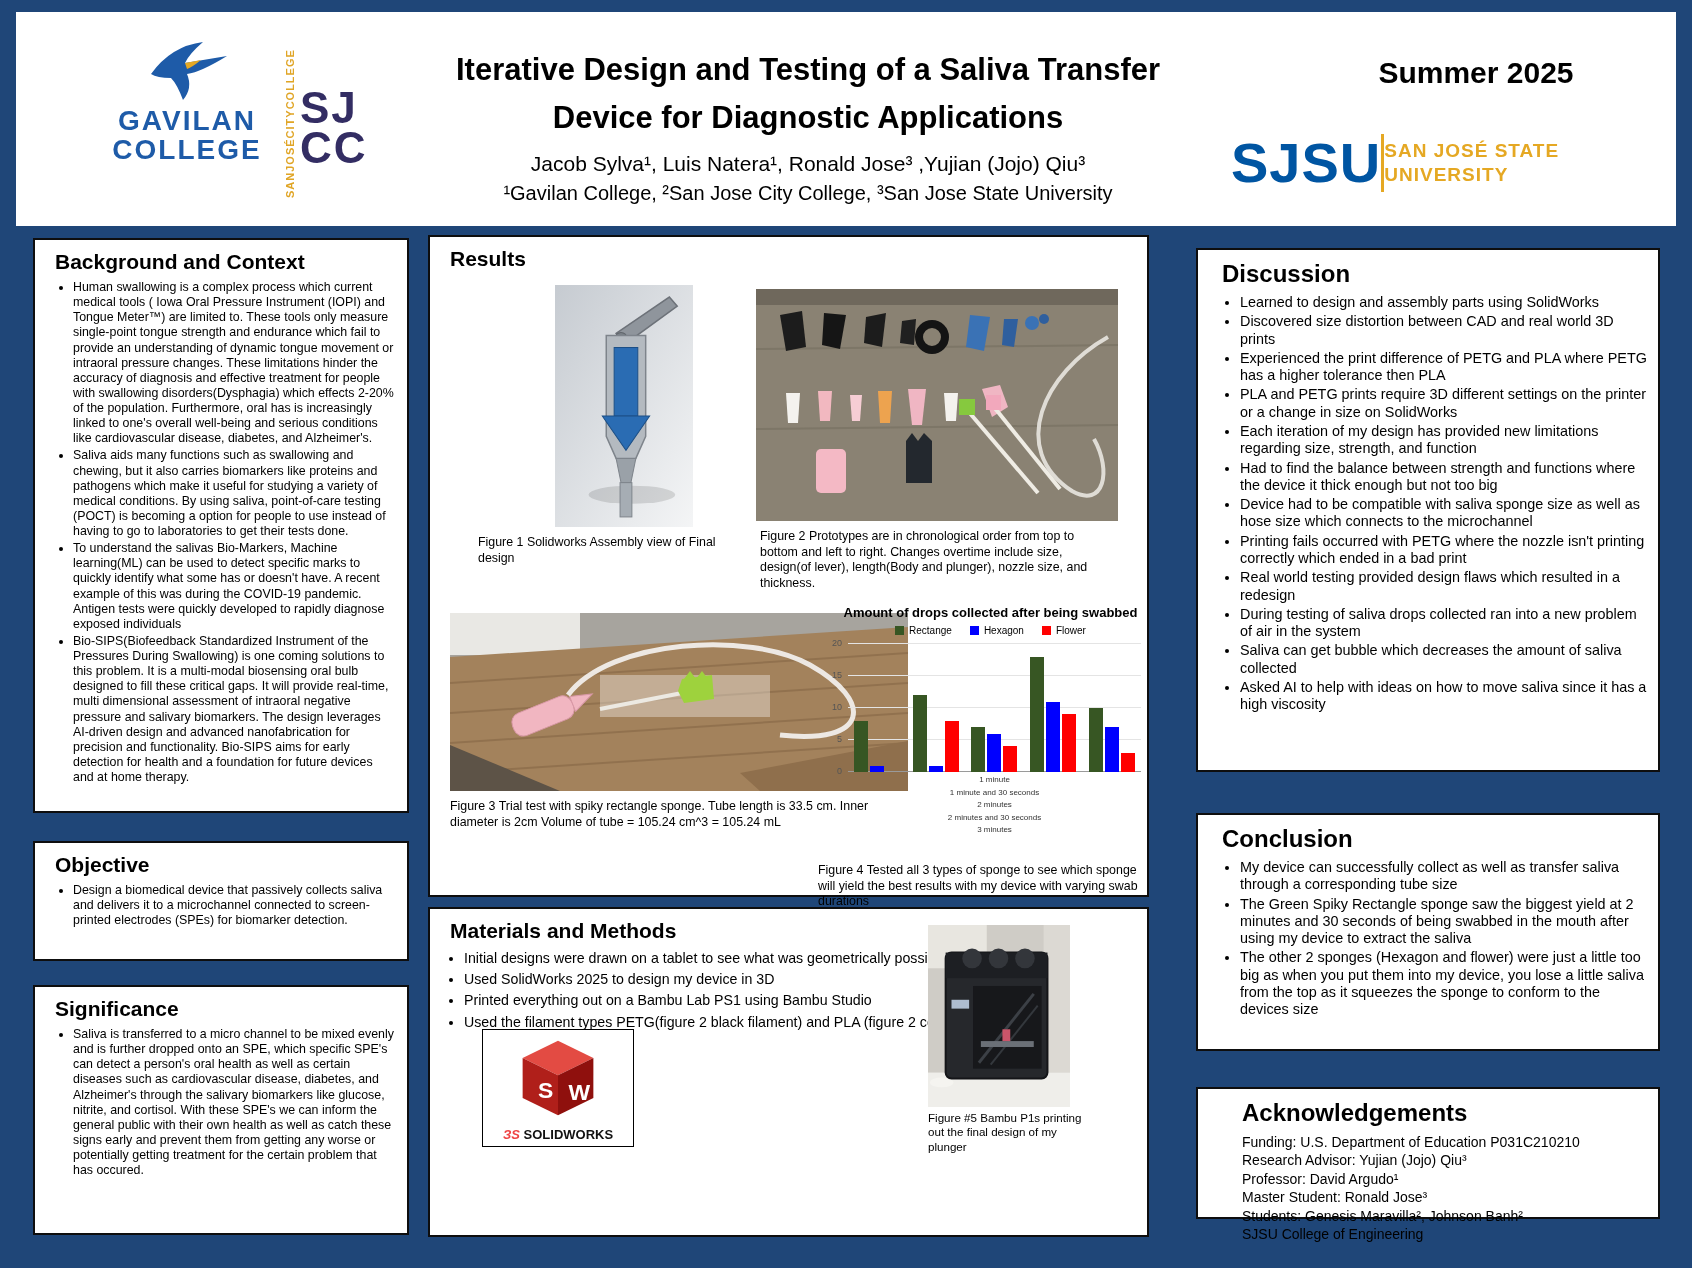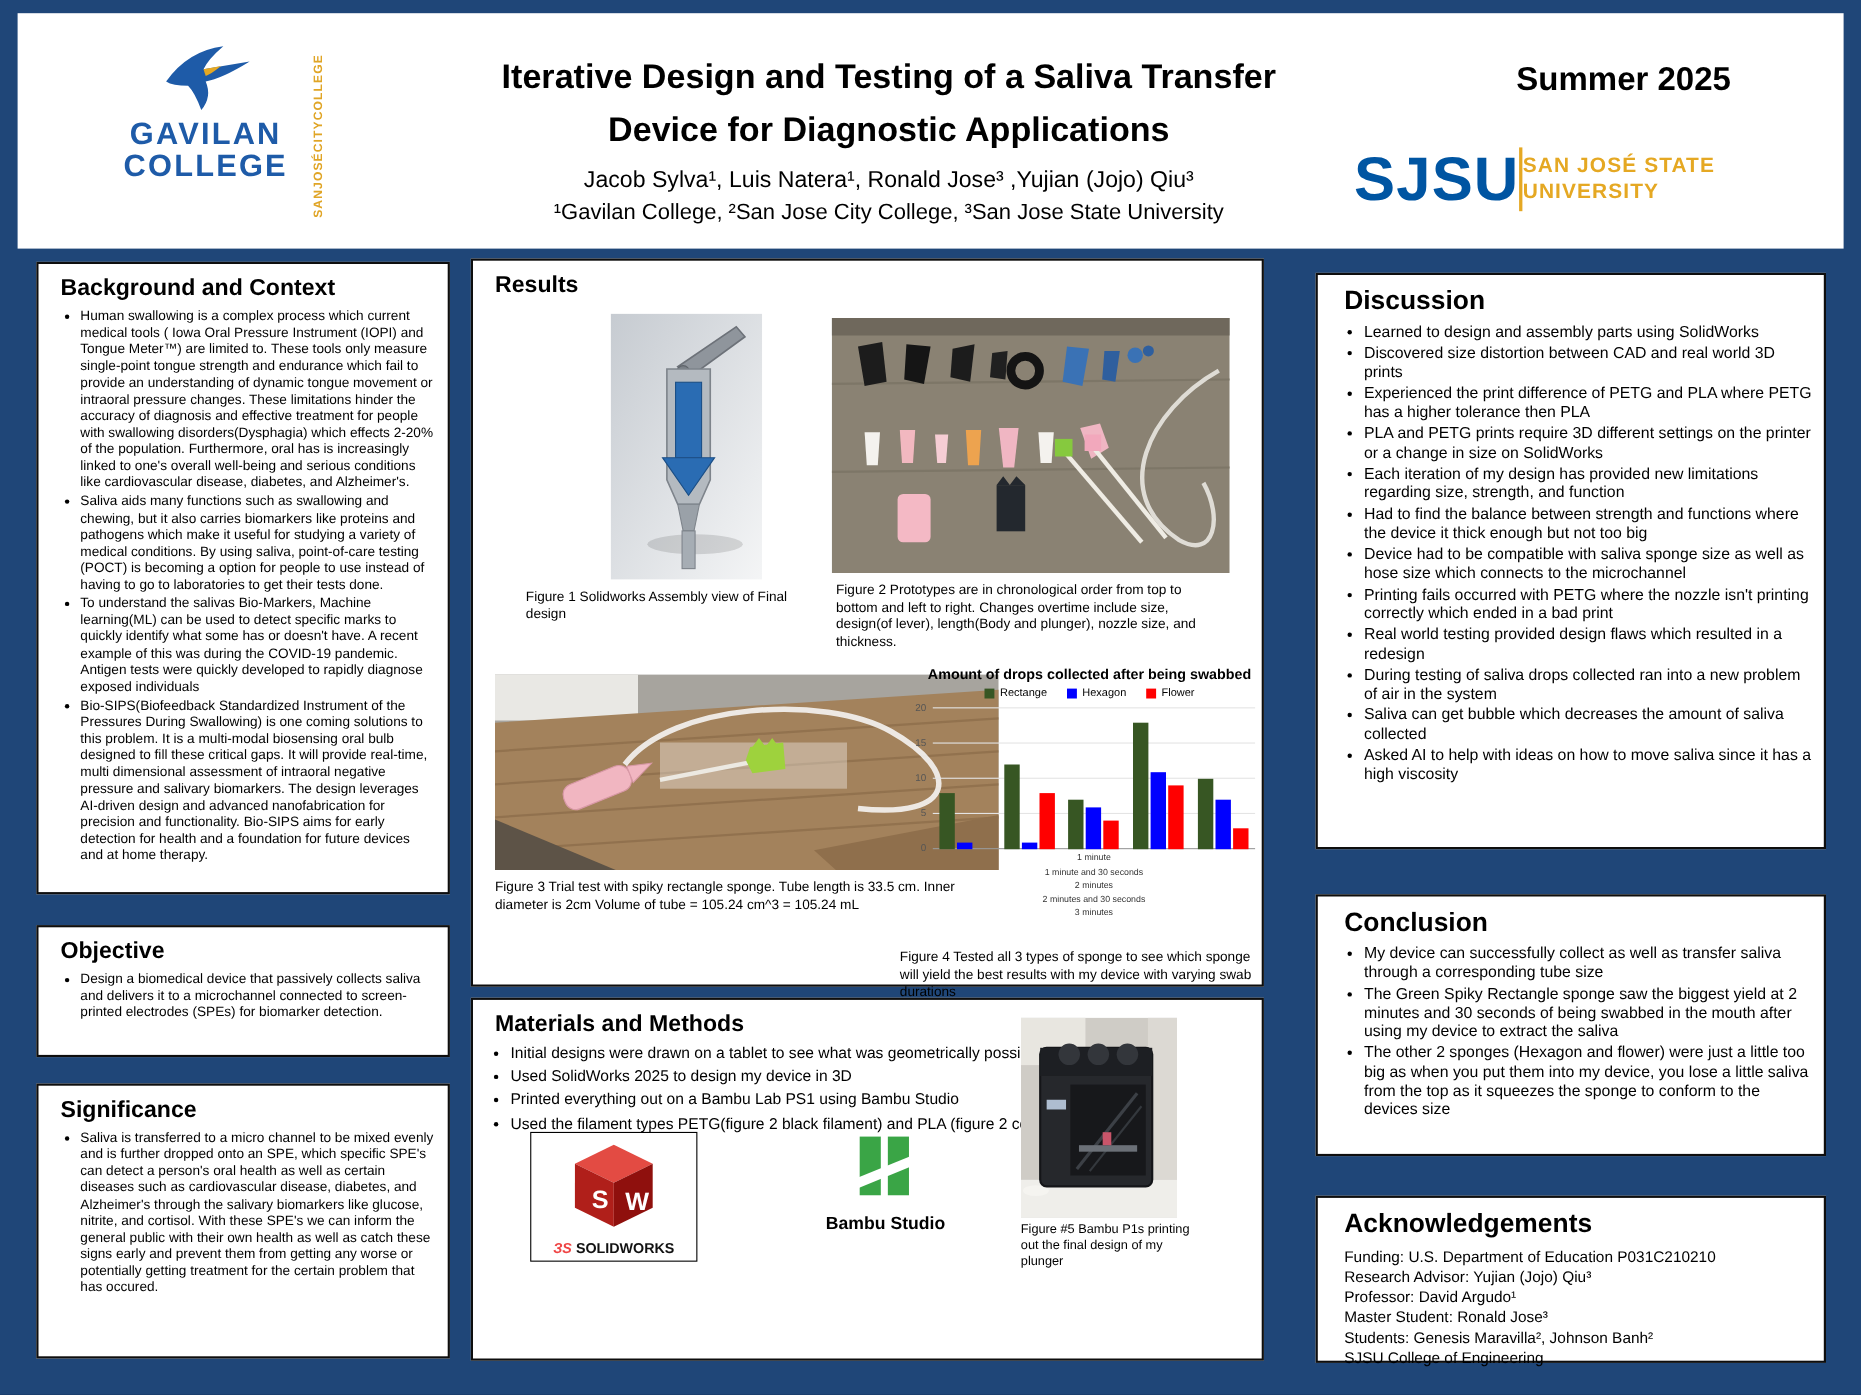--- a/index.html
+++ b/index.html
@@ -43,21 +43,21 @@
   .significance-panel { left:33px; top:985px; width:376px; height:250px; }
 
   
   .results-panel   { left:428px; top:235px; width:721px; height:662px; }
   .materials-panel { left:428px; top:907px; width:721px; height:330px; }
   .materials-panel ul.bullets { font-size:14.2px; line-height:1.35; padding-left:34px; }
 
   
   .discussion-panel { left:1196px; top:248px; width:464px; height:524px; }
   .conclusion-panel { left:1196px; top:813px; width:464px; height:238px; }
-  .ack-panel        { left:1196px; top:1087px; width:464px; height:152px; }
+  .ack-panel        { left:1196px; top:1087px; width:464px; height:132px;padding-left:20px; }
   .discussion-panel .section-title, .conclusion-panel .section-title, .ack-panel .section-title { font-size:24px; margin-left:24px; }
   .discussion-panel ul.bullets, .conclusion-panel ul.bullets { font-size:14.4px; line-height:1.2; padding-left:42px; margin-right:8px; }
   .ack-lines { list-style:none; padding-left:24px; font-size:14px; line-height:1.32; }
 
   
   .fig-img { position:absolute; overflow:hidden; }
   .fig-img svg { display:block; width:100%; height:100%; }
   .fig-cap { position:absolute; font-size:12.4px; line-height:1.25; }
 
   .fig1-img { left:125px; top:48px; width:138px; height:242px; }
@@ -105,20 +105,24 @@
       <svg width="92" height="64" viewBox="0 0 92 64">
         <path d="M10 36 Q30 8 62 4 Q48 16 44 25 L86 18 Q60 34 46 36 Q52 50 42 62 Q36 46 30 40 Q16 40 10 36 Z" fill="#1e5ba8"></path>
         <path d="M44 25 L60 22 Q50 30 46 31 Z" fill="#e5a823"></path>
       </svg>
       <div class="gav-text">GAVILAN</div>
       <div class="gav-text">COLLEGE</div>
     </div>
 
     <div class="logo-sjcc">
       <div class="sjcc-vert">SANJOSÉCITYCOLLEGE</div>
+      <div class="sjcc-letters">
+        <div>SJ</div>
+        <div>CC</div>
+      </div>
     </div>
 
     <div class="title-block">
       <div class="poster-title">Iterative Design and Testing of a Saliva Transfer</div>
       <div class="poster-title">Device for Diagnostic Applications</div>
       <div class="poster-authors">Jacob Sylva¹, Luis Natera¹, Ronald Jose³ ,Yujian (Jojo) Qiu³</div>
       <div class="poster-affils">¹Gavilan College, ²San Jose City College,  ³San Jose State University</div>
     </div>
 
     <div class="term">Summer 2025</div>
@@ -328,28 +332,20 @@
         <polygon points="82,24 45,42 45,84 82,66" fill="#8f100d"></polygon>
         <text x="24" y="66" font-size="24" font-weight="bold" fill="#fff" font-family="Liberation Sans, sans-serif">S</text>
         <text x="56" y="68" font-size="24" font-weight="bold" fill="#fff" font-family="Liberation Sans, sans-serif">W</text>
       </svg>
       <div class="sw-brand">
         <span class="sw-mark">ЗS</span>
         <span class="sw-name">SOLIDWORKS</span>
       </div>
     </div>
 
-    <div class="bambu-box">
-      <svg width="64" height="60" viewBox="0 0 60 56">
-        <rect x="8" y="2" width="18" height="50" fill="#3aa546"></rect>
-        <rect x="32" y="2" width="18" height="50" fill="#3aa546"></rect>
-        <polygon points="4,38 58,16 58,25 4,47" fill="#ffffff"></polygon>
-      </svg>
-      <div class="bambu-name">Bambu Studio</div>
-    </div>
 
     <div class="fig-img fig5-img">
       <svg viewBox="0 0 145 185" preserveAspectRatio="none">
         <rect width="145" height="185" fill="#cfccc6"></rect>
         <rect x="0" y="0" width="60" height="44" fill="#e8e6e0"></rect>
         <rect x="118" y="0" width="27" height="150" fill="#dcd9d3"></rect>
         <rect x="0" y="150" width="145" height="35" fill="#efeeea"></rect>
         <ellipse cx="14" cy="160" rx="12" ry="5" fill="#f5f4f0"></ellipse>
         <rect x="18" y="28" width="104" height="128" rx="6" fill="#26282c" stroke="#141518" stroke-width="2"></rect>
         <rect x="18" y="28" width="104" height="26" fill="#1d1f23"></rect>

